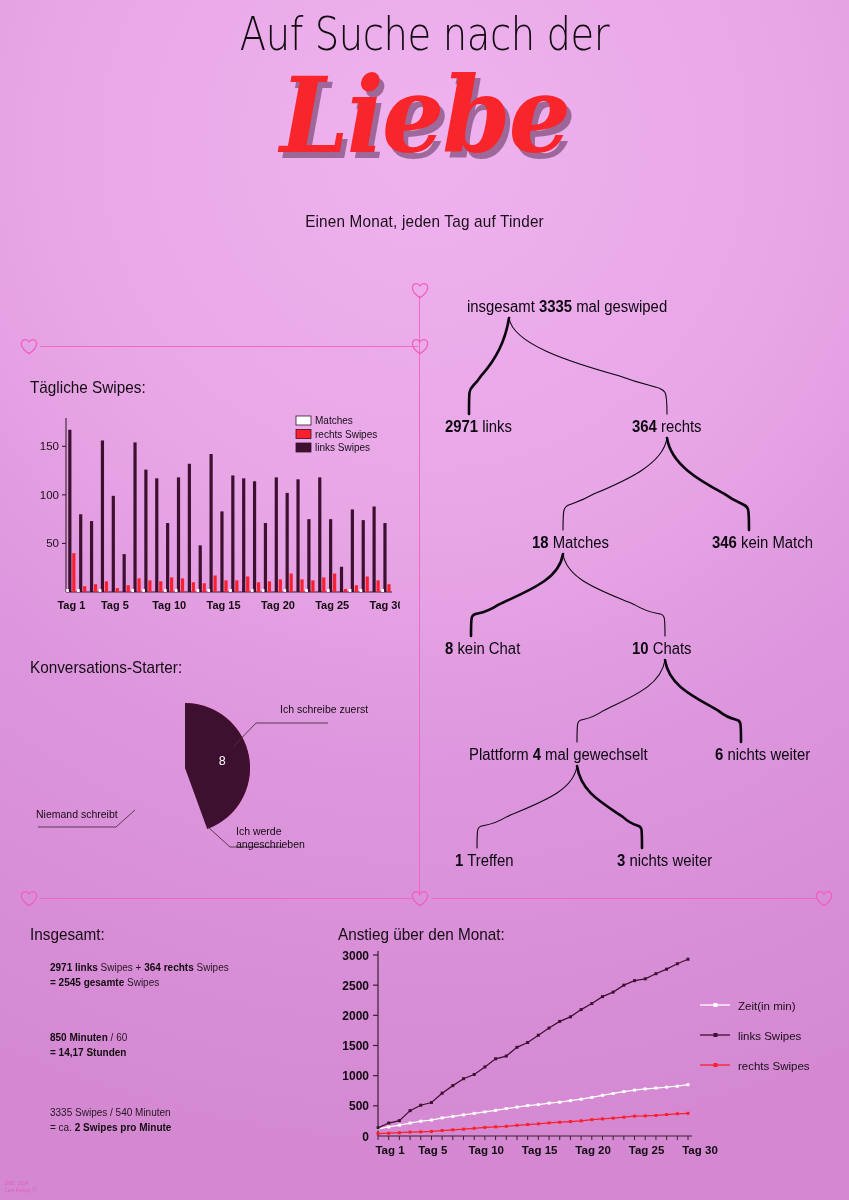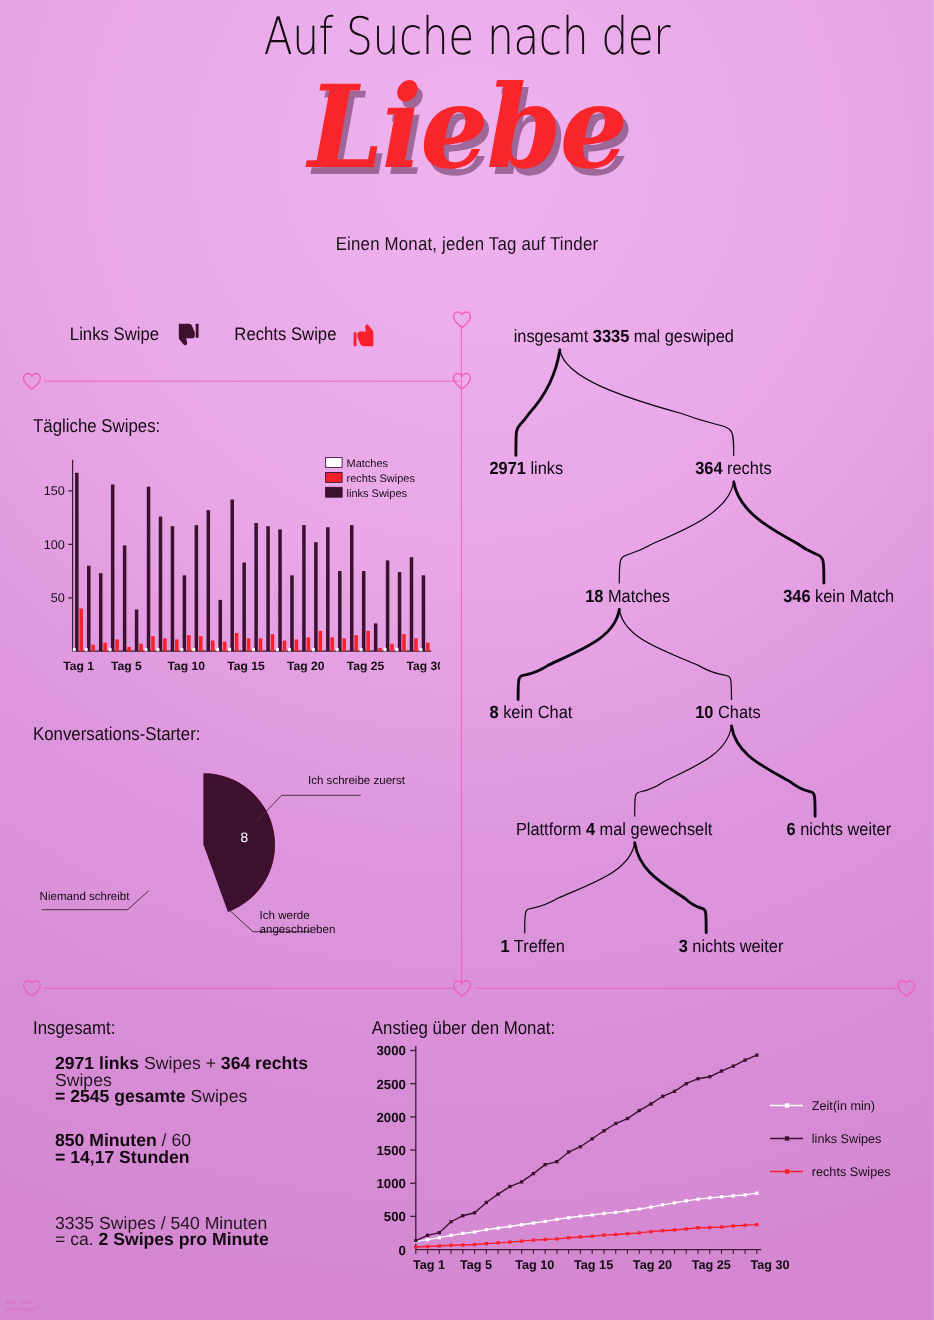--- a/index.html
+++ b/index.html
@@ -54,56 +54,40 @@
   
   #piewrap{position:absolute;left:28px;top:655px;width:375px;height:215px;}
 
   
   #tree{position:absolute;left:427px;top:288px;width:421px;height:595px;}
   .tnode{position:absolute;font-size:16px;color:#0c0610;white-space:nowrap;transform:scaleX(.93);}
   .tnode b{font-weight:700;}
 
   
   #totals{position:absolute;left:28px;top:922px;width:280px;}
-  .tot-block{font-size:16px;line-height:15px;color:#241620;}
+  .tot-block{font-size:10px;line-height:15px;color:#241620;}
   .tot-block b{font-weight:700;color:#120a10;}
 
   
   #linechart{position:absolute;left:300px;top:920px;width:549px;height:250px;}
 
   
   .credit{position:absolute;left:5px;bottom:6px;font-size:4.6px;line-height:6px;color:#e25fb4;letter-spacing:.1px;}
   .credit .hh{display:inline-block;width:5px;height:5px;}
   text{font-family:"Liberation Sans", sans-serif;}
 </style>
 </head>
 <body>
 
 <div class="poster">
 
   <div class="title1">Auf Suche nach der</div>
   <div class="title2">Liebe</div>
   <div class="subtitle">Einen Monat, jeden Tag auf Tinder</div>
 
-  <div class="swipe-legend">
-    <div class="swipe-item">
-      <span class="lbl">Links Swipe</span>
-      <svg class="thumb" viewBox="0 0 24 24">
-        <path d="M2.5 2.2h11.2c1.1 0 2.1.6 2.5 1.6l2.4 5.6c.15.36.22.74.22 1.12v2.1c0 1.3-1.05 2.35-2.35 2.35h-5.2l.78 3.7c.17.8-.13 1.6-.77 2.05-.62.44-1.47.4-2.03-.12L5.6 16.1a2.3 2.3 0 0 1-.72-1.67V2.2z" fill="#3d1030"></path>
-        <rect x="19.6" y="2.2" width="2.5" height="12.2" rx="0.5" fill="#3d1030"></rect>
-      </svg>
-    </div>
-    <div class="swipe-item">
-      <span class="lbl">Rechts Swipe</span>
-      <svg class="thumb" viewBox="0 0 24 24">
-        <path d="M21.5 21.8H10.3c-1.1 0-2.1-.6-2.5-1.6L5.4 14.6a2.9 2.9 0 0 1-.22-1.12v-2.1c0-1.3 1.05-2.35 2.35-2.35h5.2l-.78-3.7c-.17-.8.13-1.6.77-2.05.62-.44 1.47-.4 2.03.12l3.65 4.5c.46.54.72 1.05.72 1.67V21.8z" fill="#fa1f2c"></path>
-        <rect x="1.9" y="9.6" width="2.5" height="12.2" rx="0.5" fill="#fa1f2c"></rect>
-      </svg>
-    </div>
-  </div>
 
   <div class="rule" style="left:40px;top:346px;width:378px;"></div>
   <div class="vrule" style="left:419px;top:296px;height:600px;"></div>
   <div class="rule" style="left:40px;top:898px;width:372px;"></div>
   <div class="rule" style="left:432px;top:898px;width:385px;"></div>
 
   <div class="heart" style="left:20px;top:338px;">
     <svg viewBox="0 0 24 22">
         <path d="M12 20.5S1.8 13.9 1.8 7.3C1.8 4.1 4.3 1.8 7.1 1.8c2 0 3.8 1.2 4.9 3 1.1-1.8 2.9-3 4.9-3 2.8 0 5.3 2.3 5.3 5.5 0 6.6-10.2 13.2-10.2 13.2z" fill="none" stroke="#f25ec0" stroke-width="1.7"></path>
       </svg>

